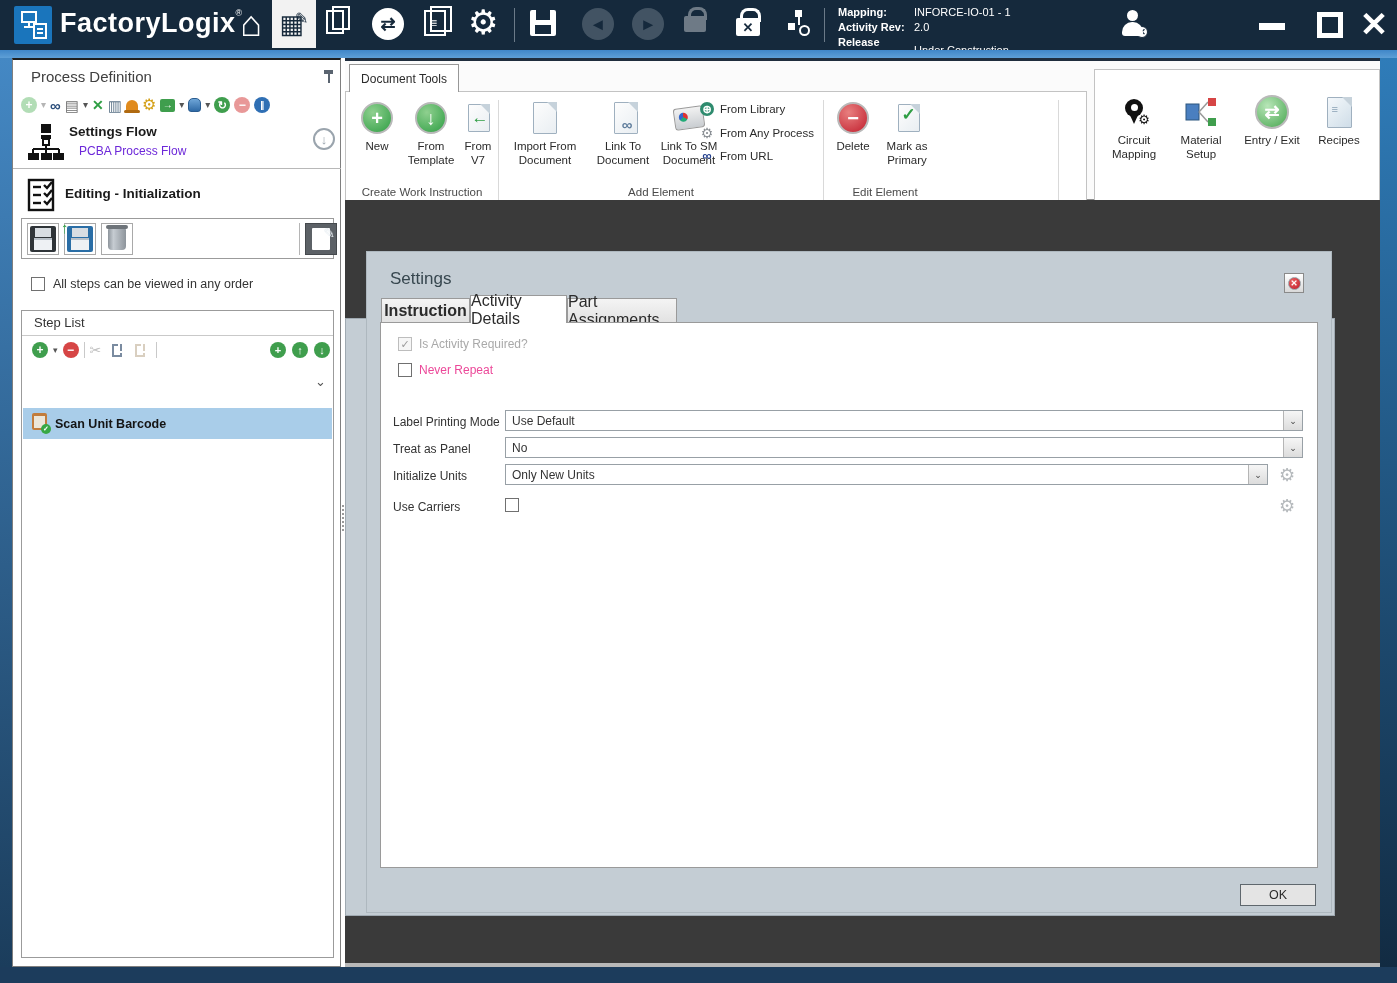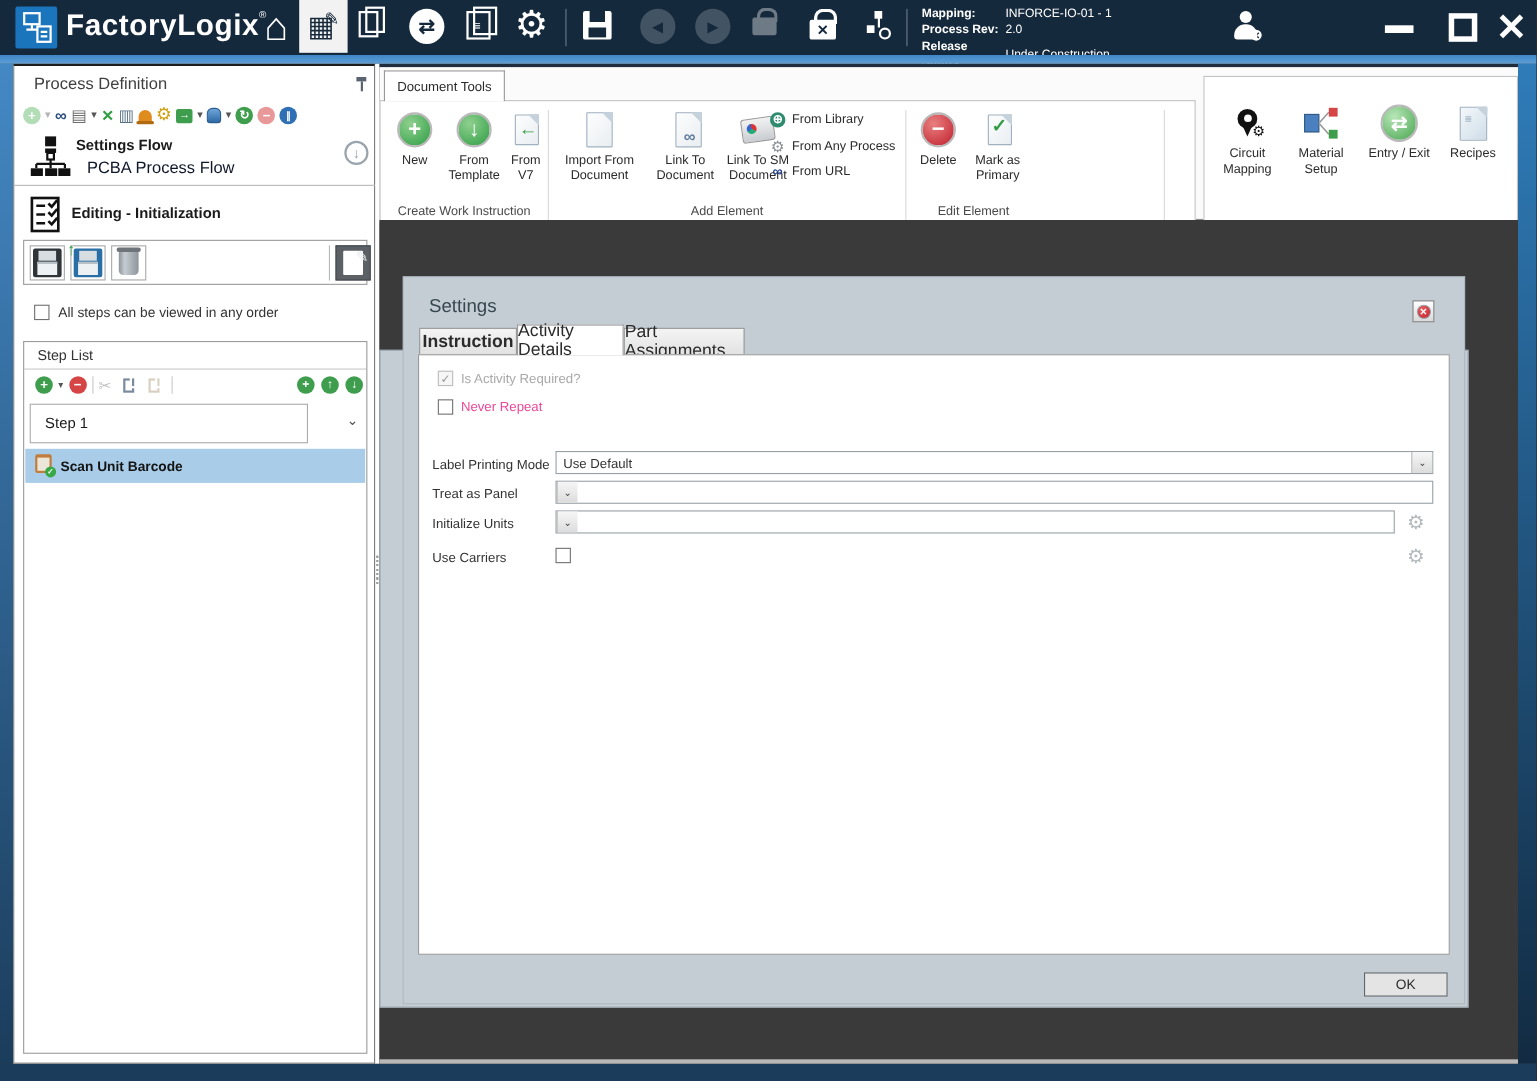--- a/index.html
+++ b/index.html
@@ -181,21 +181,21 @@
       </div>
 
     <div class="abs tbsep" style="left:824px;top:8px"></div>
 
     <div class="abs" style="left:838px;top:5px;font-size:11px;line-height:15px;color:#fff">
       <div class="flex">
           <span style="font-weight:bold;width:76px">Mapping:</span>
           <span>INFORCE-IO-01 - 1</span>
         </div>
       <div class="flex">
-          <span style="font-weight:bold;width:76px">Process Rev:</span>
+          <span style="font-weight:bold;width:76px">Activity Rev:</span>
           <span>2.0</span>
         </div>
       <div class="flex">
           <span style="font-weight:bold;width:76px">Release Status:</span>
           <span>Under Construction</span>
         </div>
     </div>
 
     <div class="abs" style="left:1122px;top:10px"><span class="person"><span class="px">✕</span></span></div>
 
@@ -260,21 +260,21 @@
         <line x1="6" y1="27" x2="32" y2="27" stroke="#111" stroke-width="2"></line>
         <line x1="6" y1="27" x2="6" y2="31" stroke="#111" stroke-width="2"></line>
           <line x1="19" y1="23" x2="19" y2="31" stroke="#111" stroke-width="2"></line>
           <line x1="32" y1="27" x2="32" y2="31" stroke="#111" stroke-width="2"></line>
         <rect x="1" y="31" width="11" height="7"></rect>
           <rect x="14" y="31" width="11" height="7"></rect>
           <rect x="26" y="31" width="11" height="7"></rect>
       </svg>
     </div>
     <div class="abs" style="left:56px;top:64px;font-size:13.5px;font-weight:bold;color:#1a1a1a">Settings Flow</div>
-    <div class="abs" style="left:66px;top:84px;font-size:15px;color:#0f172a">PCBA Process Flow</div>
+    <div class="abs" style="left:66px;top:84px;font-size:12px;color:#6d28d9">PCBA Process Flow</div>
     <div class="abs" style="left:300px;top:68px"><span class="circledn">↓</span></div>
 
     <div class="divh" style="top:108px"></div>
 
     <div class="abs" style="left:12px;top:116px">
       <svg width="34" height="38" viewBox="0 0 34 38" style="fill:none;stroke:#111;stroke-width:2.4">
         <rect x="4" y="4" width="24" height="30"></rect>
         <line x1="8" y1="11" x2="16" y2="11"></line>
           <line x1="8" y1="19" x2="16" y2="19"></line>
           <line x1="8" y1="27" x2="16" y2="27"></line>
@@ -321,23 +321,20 @@
         <span style="width:1px;height:16px;background:#c9c9c9"></span>
         <span style="color:#c0c0c0;font-size:14px">✂</span>
         <span class="docs2" style="width:10px;height:13px;border-color:#7a8violet;border-color:#7a8ba0;margin-left:6px"></span>
         <span class="docs2" style="width:10px;height:13px;border-color:#d9cfc0;margin-left:8px"></span>
         <span style="width:1px;height:16px;background:#c9c9c9;margin-left:6px"></span>
       </div>
       <span class="cir abs" style="left:248px;top:31px;width:16px;height:16px;background:#3f9e4d;font-size:11px">+</span>
       <span class="cir abs" style="left:270px;top:31px;width:16px;height:16px;background:#3f9e4d;font-size:11px">↑</span>
       <span class="cir abs" style="left:292px;top:31px;width:16px;height:16px;background:#3f9e4d;font-size:11px">↓</span>
 
-      <div class="abs" style="left:5px;top:56px;width:253px;height:36px;border:1px solid #ababab;background:#fff">
-        <span class="abs" style="left:13px;top:9px;font-size:13.5px;color:#1a1a1a">Step 1</span>
-      </div>
       <span class="abs" style="left:293px;top:63px;font-size:13px;color:#555">⌄</span>
 
       <div class="abs flex" style="left:1px;top:97px;width:309px;height:31px;background:#a9cde9">
         <span style="margin-left:9px"><span class="clip"><span class="ck">✓</span></span></span>
         <span style="margin-left:8px;font-size:12.5px;font-weight:bold;color:#141414">Scan Unit Barcode</span>
       </div>
     </div>
   </div>
 
   <div id="lgap" class="abs">
@@ -492,27 +489,29 @@
         <div class="frm-label" style="left:12px;top:92px">Label Printing Mode</div>
         <div class="select" style="left:124px;top:87px;width:798px">
           <span class="val">Use Default</span>
           <span class="dd">
               <span>⌄</span>
             </span>
         </div>
 
         <div class="frm-label" style="left:12px;top:119px">Treat as Panel</div>
         <div class="select" style="left:124px;top:114px;width:798px">
+          <span class="val">No</span>
           <span class="dd">
               <span>⌄</span>
             </span>
         </div>
 
         <div class="frm-label" style="left:12px;top:146px">Initialize Units</div>
         <div class="select" style="left:124px;top:141px;width:763px">
+          <span class="val">Only New Units</span>
           <span class="dd">
               <span>⌄</span>
             </span>
         </div>
         <span class="gear-g" style="left:898px;top:143px">⚙</span>
 
         <div class="frm-label" style="left:12px;top:177px">Use Carriers</div>
         <span class="cbx abs" style="left:124px;top:175px"></span>
         <span class="gear-g" style="left:898px;top:174px">⚙</span>
       </div>

